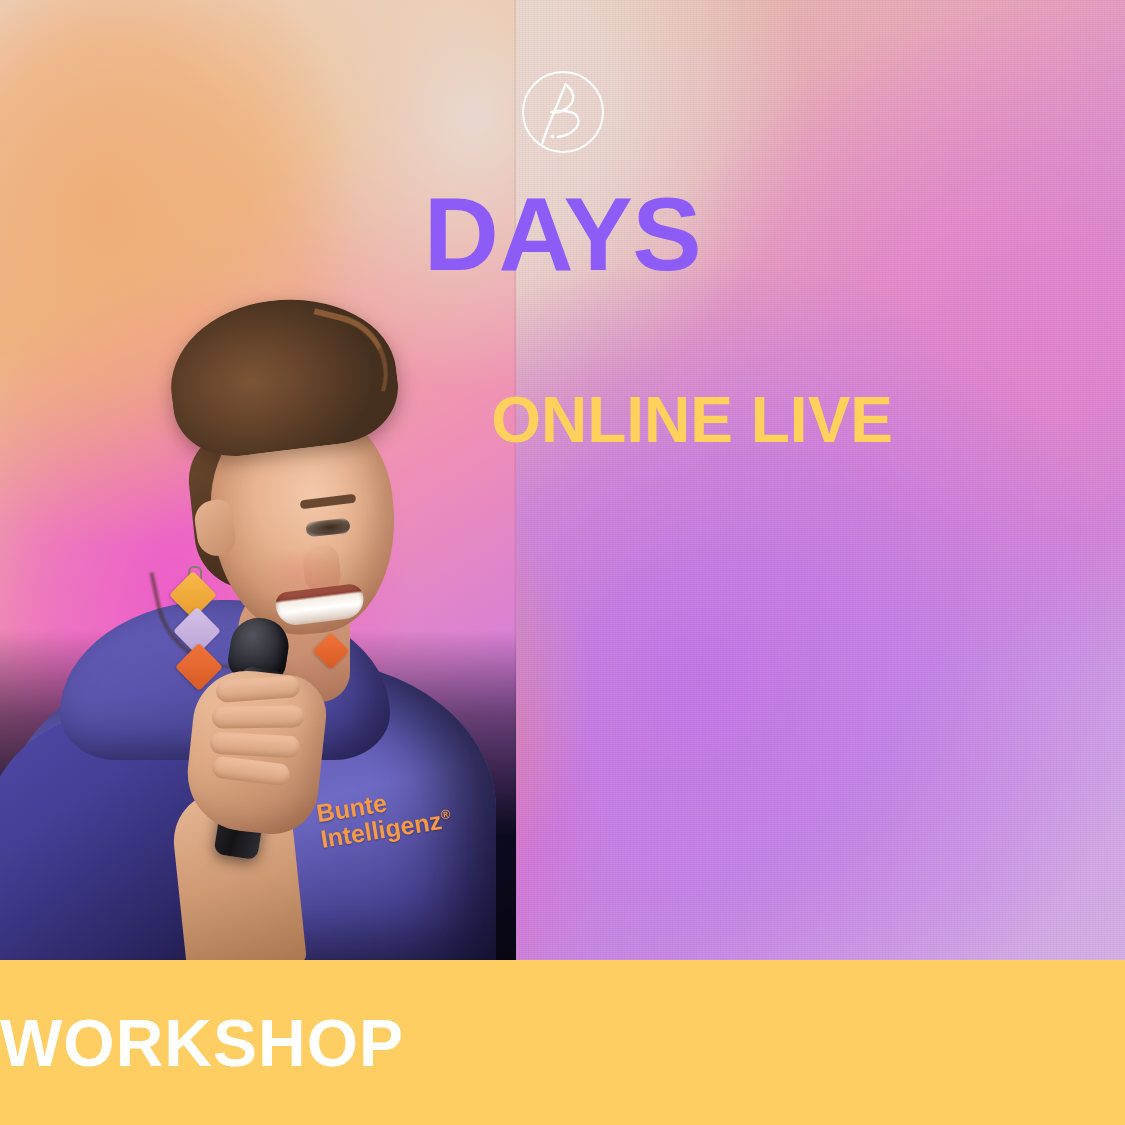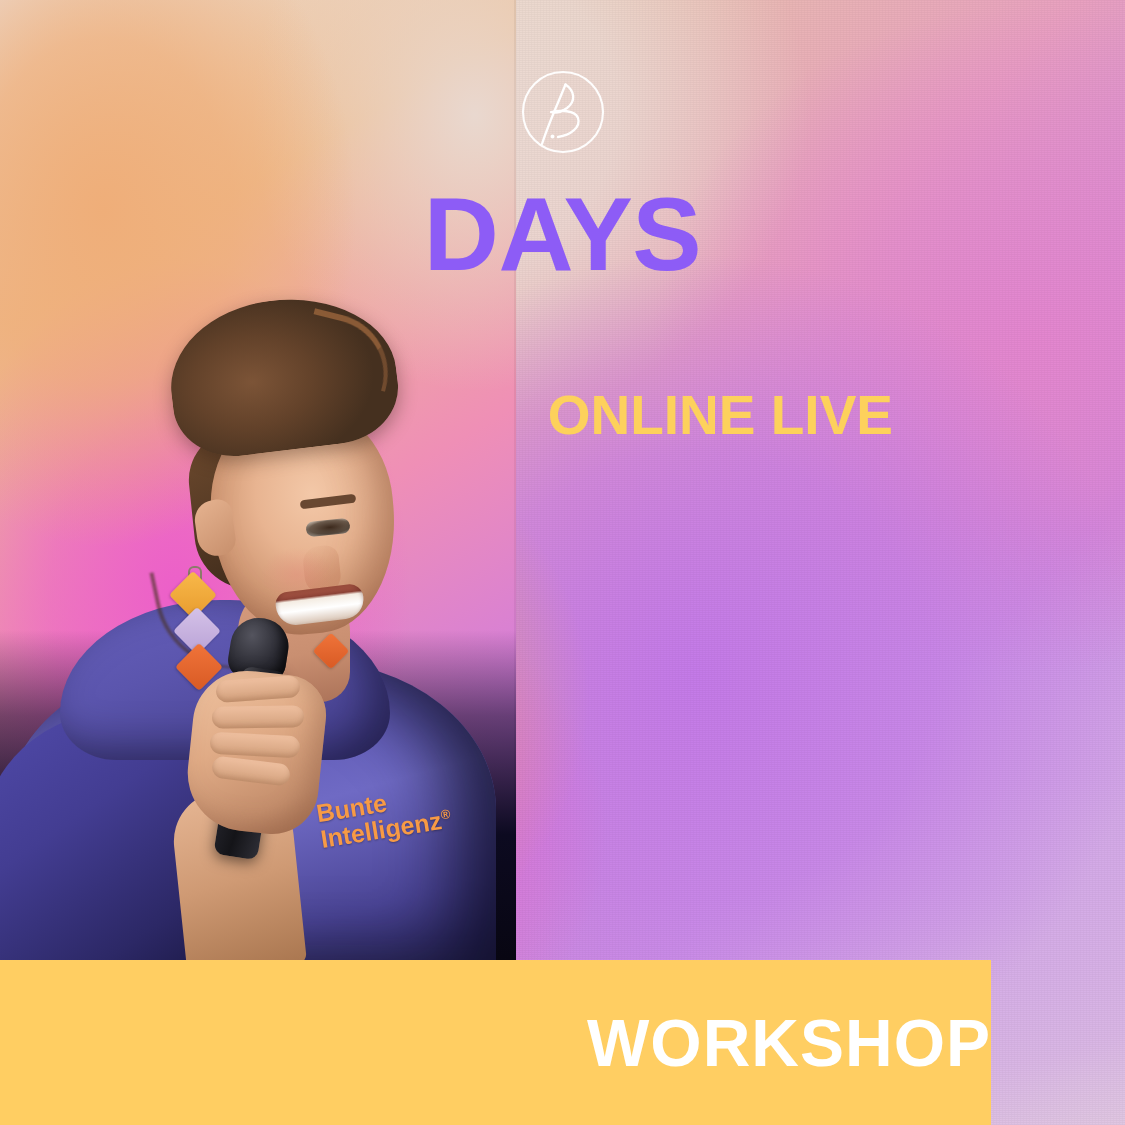--- a/index.html
+++ b/index.html
@@ -82,21 +82,21 @@
     left: 0;
     right: 0;
     top: 388px;
     text-align: right;
     padding-right: 232px;
     z-index: 6;
   }
   .subline span {
     font-family: "Liberation Sans", sans-serif;
     font-weight: 700;
-    font-size: 55px;
+    font-size: 64px;
     line-height: 1;
     letter-spacing: 0px;
     color: #fdd15c;
     margin-left: 28px;
   }
 
   
   .photo-panel {
     position: absolute;
     left: 0;
@@ -428,26 +428,26 @@
     height: 960px;
     box-shadow: inset -2px 0 0 rgba(0,0,0,0.05);
     pointer-events: none;
   }
 
   
   .banner {
     position: absolute;
     left: 0;
     bottom: 0;
-    width: 991px;
+    width: 1125px;
     height: 165px;
     background: #ffce62;
     display: flex;
     align-items: center;
-    justify-content: flex-end;
+    justify-content: flex-start;
     z-index: 10;
   }
   .banner-label {
     font-family: "Liberation Sans", sans-serif;
     font-weight: 700;
     font-size: 66px;
     letter-spacing: 1px;
     color: #ffffff;
     line-height: 1;
   }

